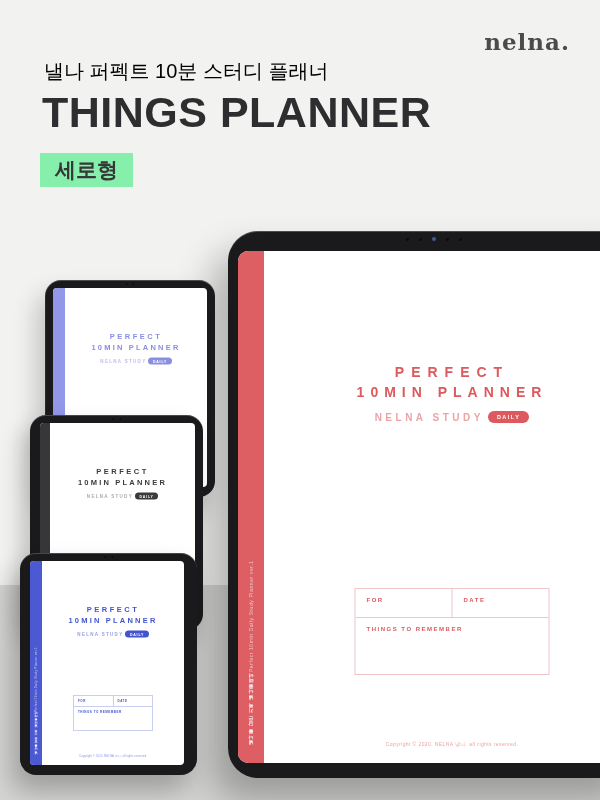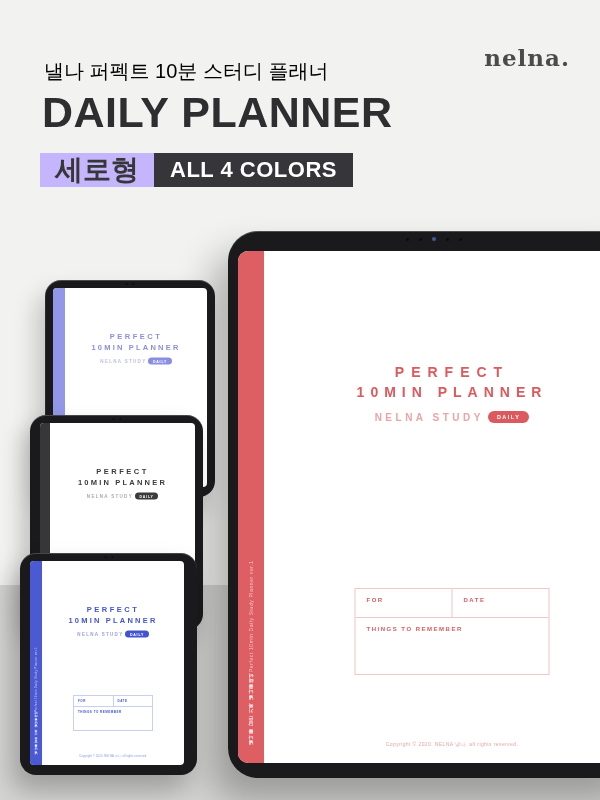--- a/index.html
+++ b/index.html
@@ -6,26 +6,26 @@
   html,body { width:600px; height:800px; }
   body { font-family:"Liberation Sans", sans-serif; position:relative; overflow:hidden;
          background:#f2f2f0; }
   .stage { position:absolute; inset:0; overflow:hidden; }
 
   
   .band-bottom { position:absolute; left:0; right:0; top:585px; bottom:0; background:#d5d5d3; }
 
   
   .logo { position:absolute; top:28px; right:30px; font-family:"DejaVu Serif", serif;
-          font-weight:bold; font-size:23px; color:#4b4b4b; letter-spacing:1px;margin-top:16px; }
+          font-weight:bold; font-size:23px; color:#4b4b4b; letter-spacing:1px; }
   .subtitle { position:absolute; left:44px; top:58px; font-size:20px; color:#000000; }
   .title { position:absolute; left:42px; top:88px; font-size:43px; font-weight:800;
            color:#2e2e30; letter-spacing:0.5px; }
   .badges { position:absolute; left:40px; top:153px; height:34px; display:flex; }
-  .badge-light { background:#c4b5fd; color:#373737; font-size:28px; font-weight:600;
+  .badge-light { background:#86efac; color:#373737; font-size:21px; font-weight:600;
                  line-height:34px; padding:0 15px; }
   .badge-dark { background:#35353a; color:#ffffff; font-size:22px; font-weight:700;
                 line-height:34px; padding:0 16px; letter-spacing:0.5px; }
 
   
   .tablet { position:absolute; background:#1a1a1c;
             box-shadow: inset 0 1px 0 rgba(255,255,255,.22), inset 1px 0 0 rgba(255,255,255,.07),
                         -8px 14px 24px rgba(0,0,0,.20); }
   .screen { position:absolute; background:#ffffff; overflow:hidden; }
   .spine  { position:absolute; left:0; top:0; bottom:0; }
@@ -119,24 +119,23 @@
   .t3 .cover-body { left:12px; }
 </style>
 </head>
 <body>
 
 <div class="stage">
   <div class="band-bottom"></div>
 
   <div class="logo">nelna.</div>
   <div class="subtitle">낼나 퍼펙트 10분 스터디 플래너</div>
-  <div class="title">DAILY PLANNER</div>
+  <div class="title">THINGS PLANNER</div>
   <div class="badges">
     <span class="badge-light">세로형</span>
-    <span class="badge-dark">ALL 4 COLORS</span>
   </div>
 
   <div class="tablet t-sm t1 v-purple">
     <div class="cam-dots">
         <i></i>
         <i></i>
       </div>
     <div class="screen">
       <div class="spine"></div>
       <div class="cover-body">

